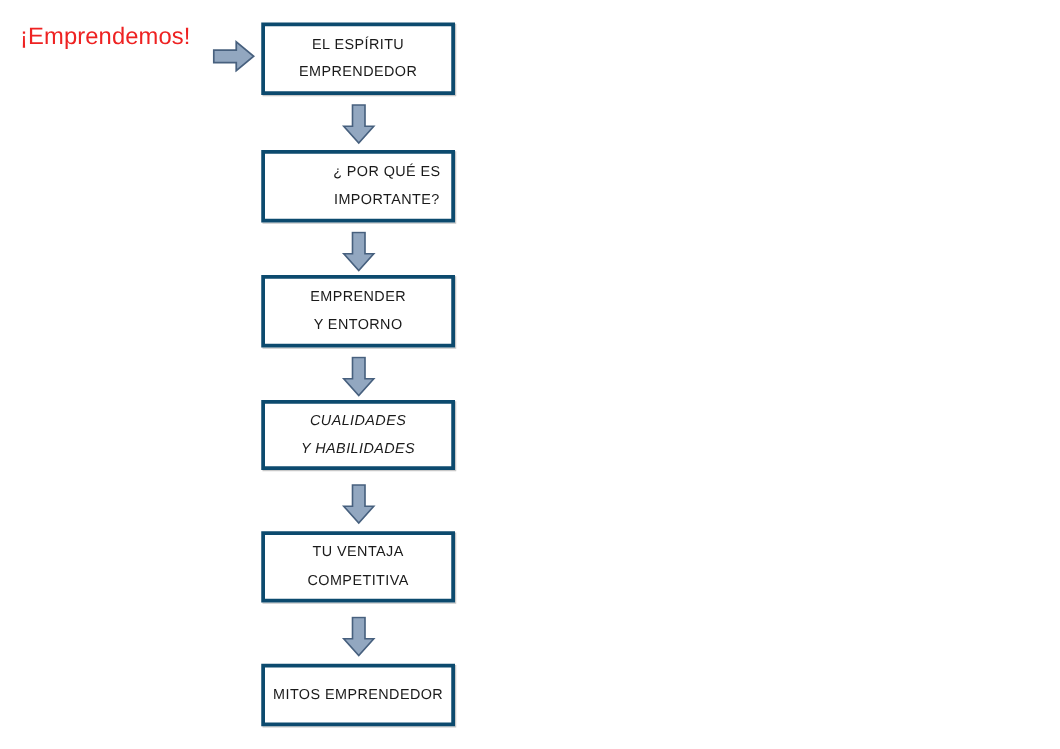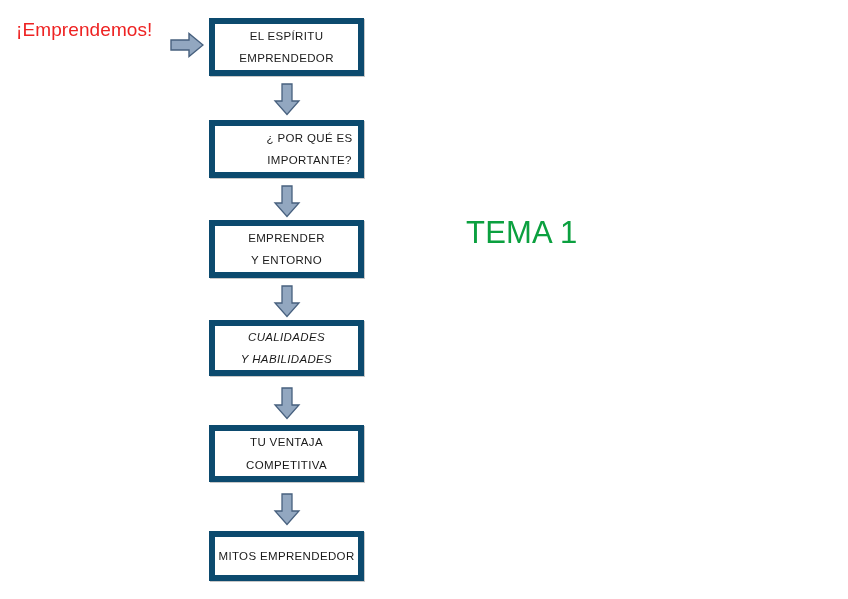--- a/index.html
+++ b/index.html
@@ -48,21 +48,21 @@
     height: 33px;
   }
   .arrow-svg { display: block; width: 100%; height: 100%; }
 
   
   .flow-box {
     position: absolute;
     left: 209px;
     width: 155px;
     box-sizing: border-box;
-    border: 6px solid #0c4a6e;
+    border: 3px solid #0c4a6e;
     box-shadow: 1px 1px 0 0 #c8c8c8;
     background: #ffffff;
     display: flex;
     flex-direction: column;
     align-items: center;
     justify-content: center;
     text-align: center;
   }
   .flow-box .line {
     font-size: 11.5px;
@@ -155,16 +155,15 @@
 
   <div class="flow-box" style="top:531px; height:50px;">
     <span class="line">MITOS EMPRENDEDOR</span>
   </div>
 
   <div class="flow-box" style="top:425px; height:57px;">
     <span class="line">TU VENTAJA</span>
     <span class="line">COMPETITIVA</span>
   </div>
 
-  <div class="title-main">TEMA 1</div>
 
 
 </div>
 
 </body></html>

